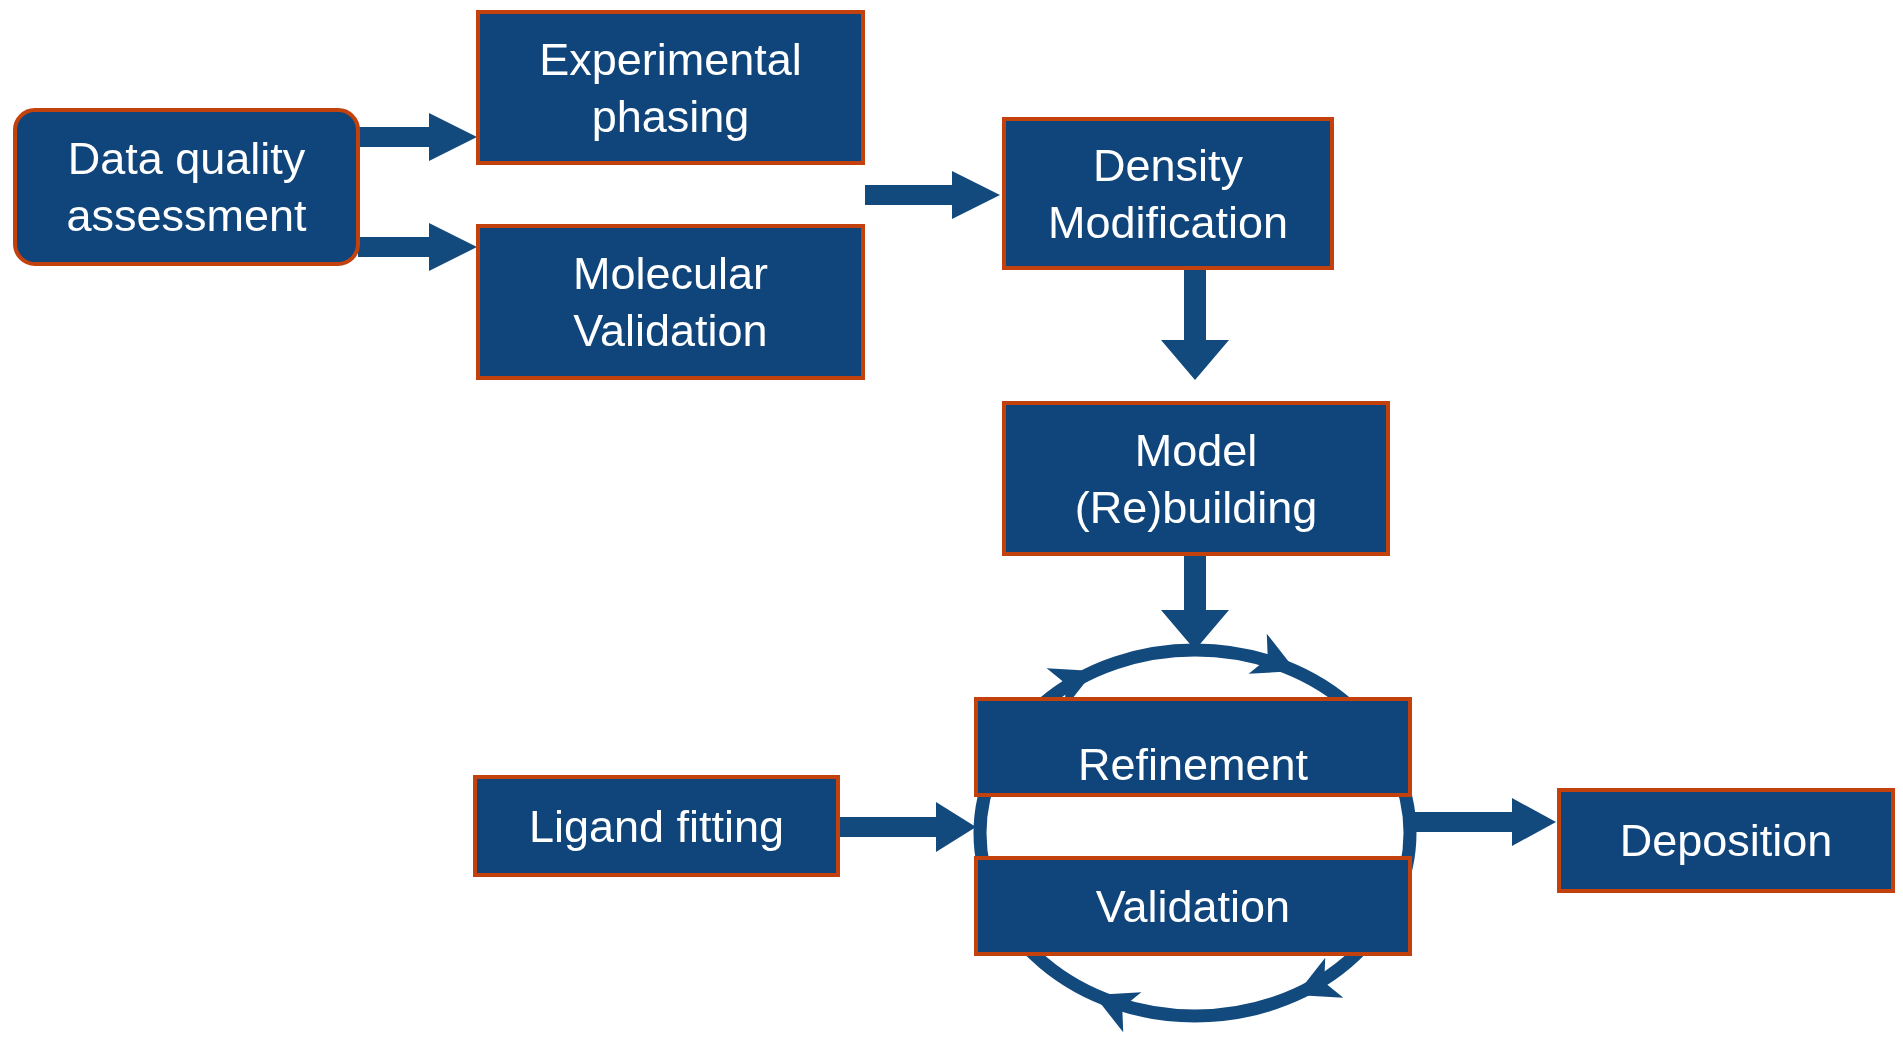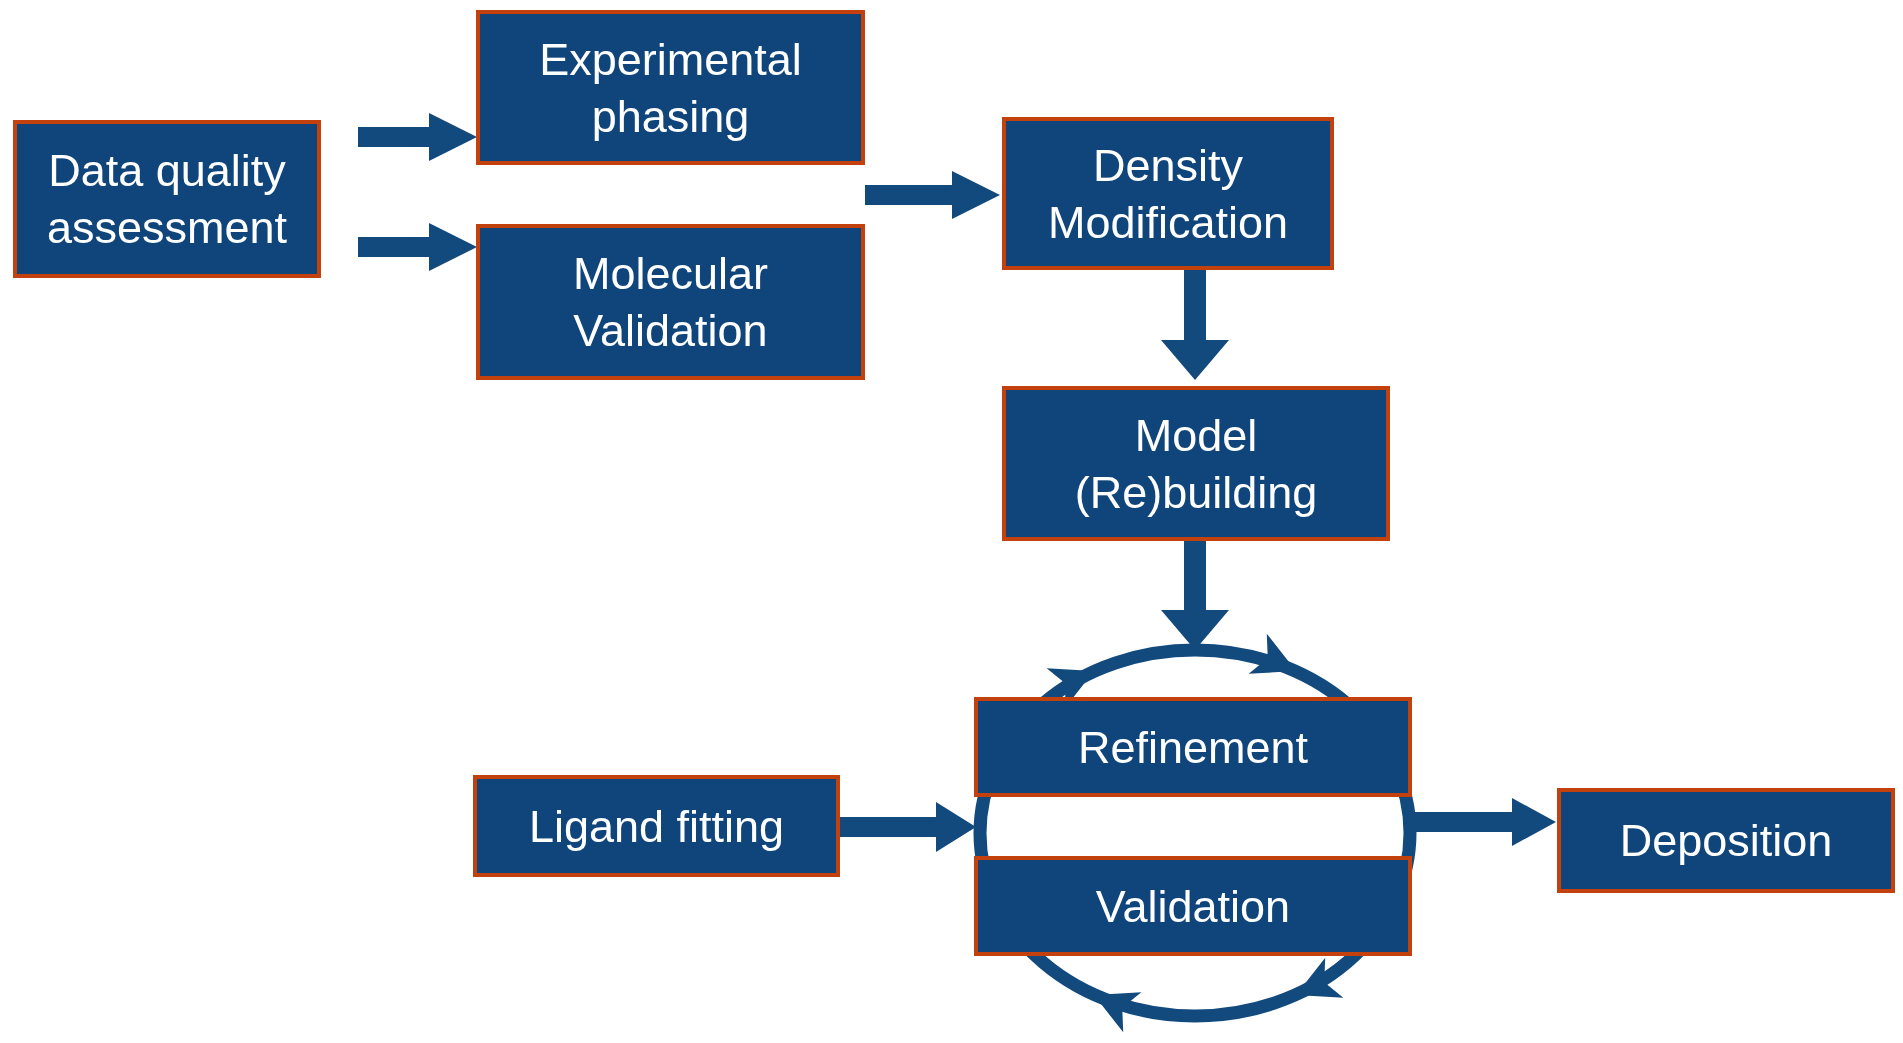--- a/index.html
+++ b/index.html
@@ -30,26 +30,26 @@
     flex-direction: column;
     align-items: center;
     justify-content: center;
     text-align: center;
     font-size: 45px;
     line-height: 57px;
     box-sizing: border-box;
     white-space: nowrap;
   }
   .box span { display: block; }
-  #n-dqa { left: 13px;   top: 120px; width: 308px; height: 158px; }
+  #n-dqa { left: 13px;   top: 108px; width: 347px; height: 158px; border-radius: 22px; }
   #n-ep  { left: 476px;  top: 10px;  width: 389px; height: 155px; }
   #n-mr  { left: 476px;  top: 224px; width: 389px; height: 156px; }
   #n-dm  { left: 1002px; top: 117px; width: 332px; height: 153px; }
-  #n-mrb { left: 1002px; top: 386px; width: 388px; height: 155px; }
-  #n-ref { left: 974px;  top: 697px; width: 438px; height: 100px; }
+  #n-mrb { left: 1002px; top: 401px; width: 388px; height: 155px; }
+  #n-ref { left: 974px;  top: 697px; width: 438px; height: 100px; justify-content: flex-end; }
   #n-val { left: 974px;  top: 850px; width: 438px; height: 100px; margin-top: 6px; }
   #n-lf  { left: 473px;  top: 775px; width: 367px; height: 102px; }
   #n-dep { left: 1557px; top: 773px; width: 338px; height: 105px; margin-top: 15px; }
 </style>
 </head>
 <body>
 
 <div id="canvas">
 
   <svg id="connectors" width="1903" height="1043" viewBox="0 0 1903 1043">

